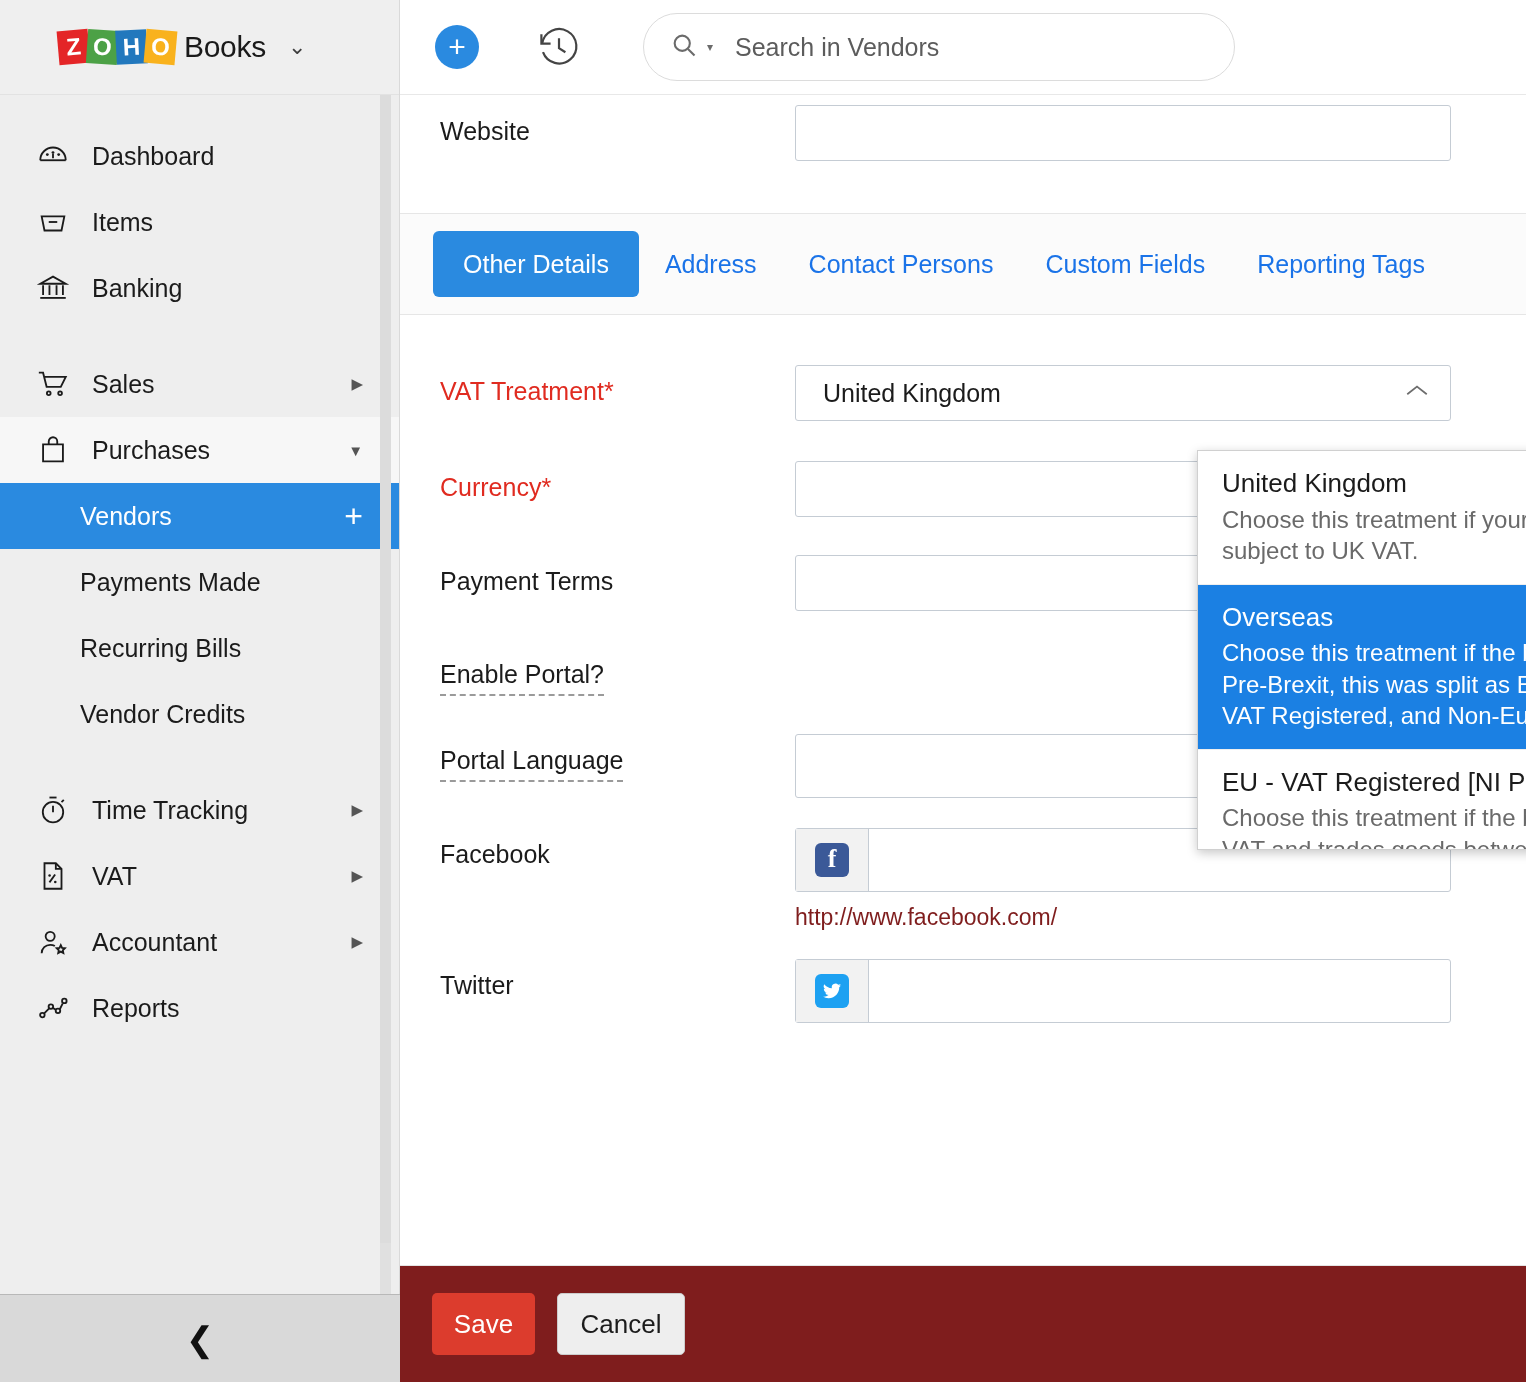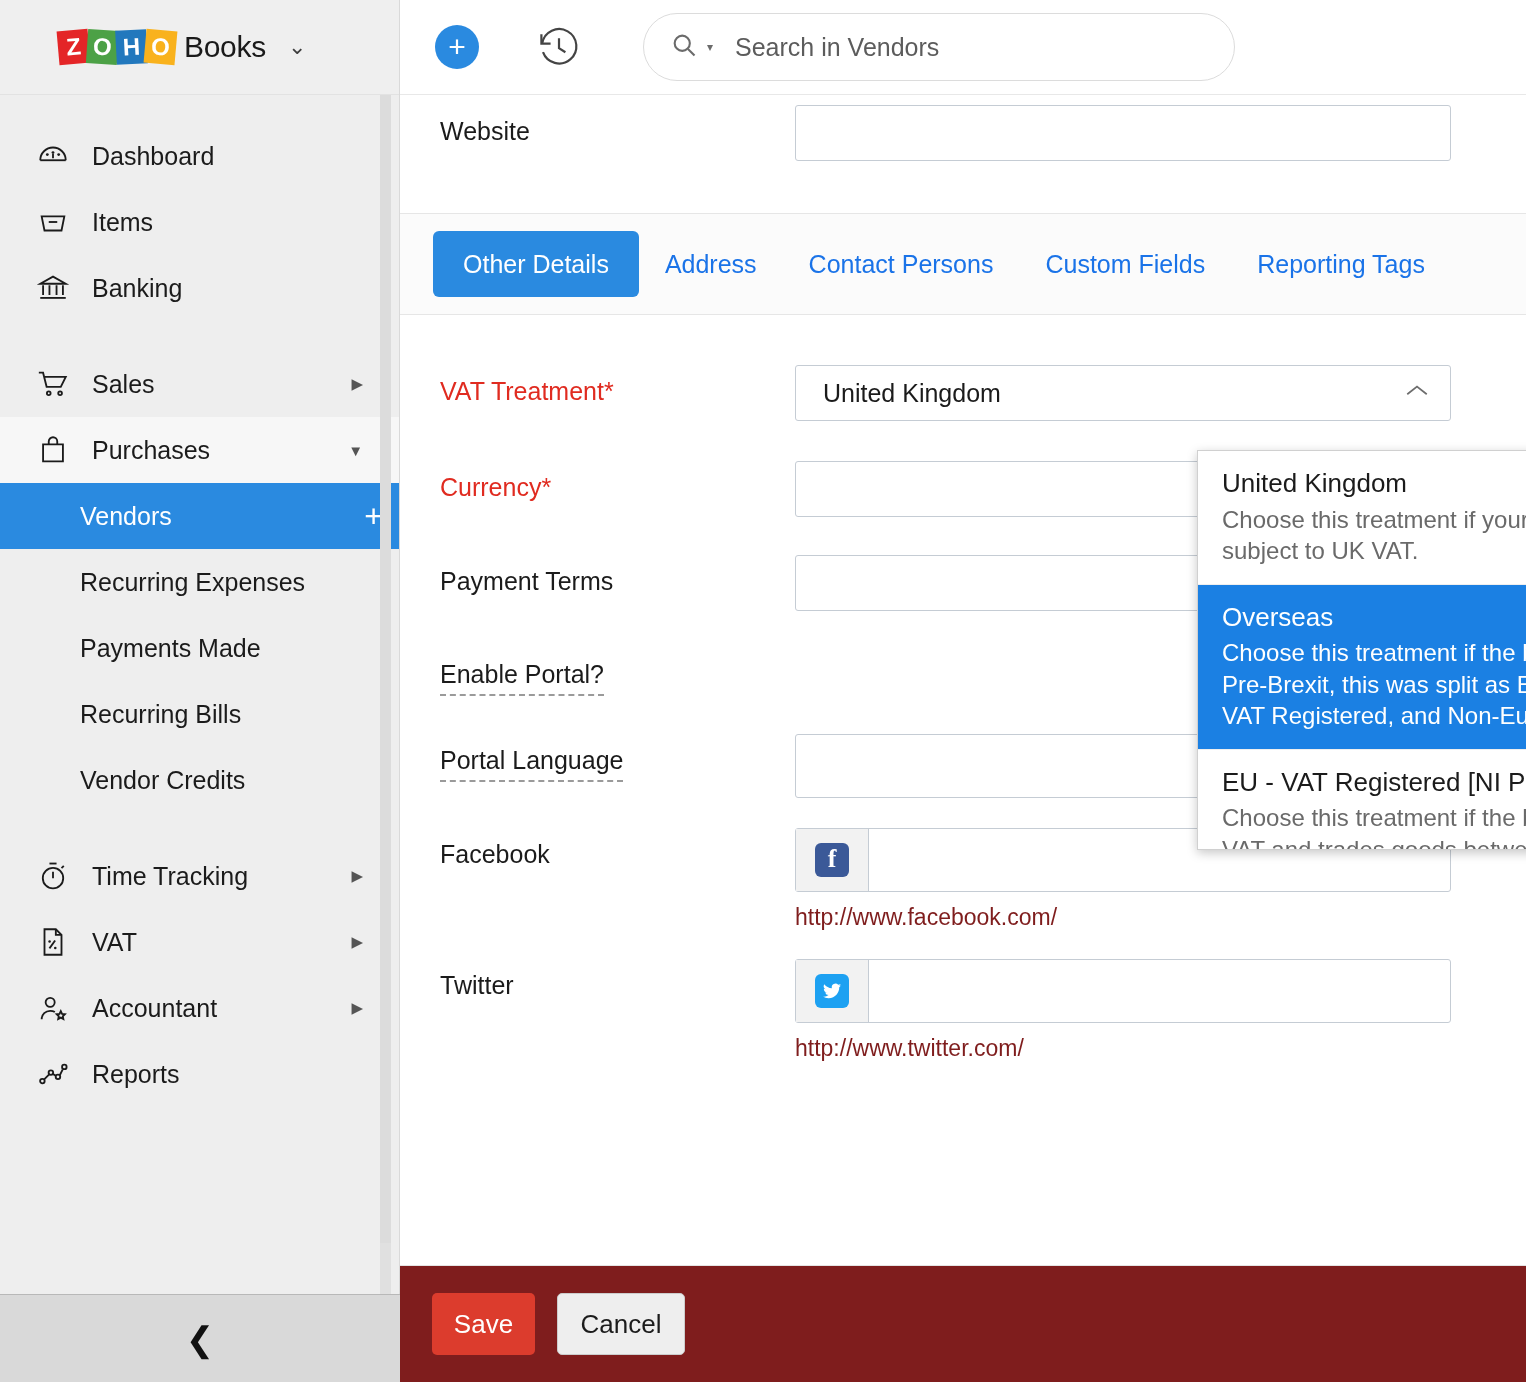--- a/index.html
+++ b/index.html
@@ -63,21 +63,21 @@
     display: flex; align-items: center; justify-content: flex-start;
     flex: 0 0 40px;
   }
   .nav-item .lbl { flex: 1; white-space: nowrap; }
   .nav-item .arrow {
     font-size: 15px; color: #555; margin-left: auto; padding-right: 16px;
   }
   .nav-item.group-open { background: #f7f7f7; }
   .nav-sub {
     display: flex; align-items: center;
-    height: 66px; padding-left: 80px; 
+    height: 66px; padding-left: 80px; padding-right: 20px;
     font-size: 25px; color: #1b1b1b; cursor: pointer;
   }
   .nav-sub.active {
     background: #2a8ae0; color: #ffffff;
   }
   .nav-sub .plus {
     margin-left: auto; font-size: 32px; font-weight: 300; color: #ffffff;
     padding-right: 16px; line-height: 1;
   }
   .nav-gap { height: 30px; }
@@ -335,23 +335,20 @@
                 <path d="M9 8V6a3 3 0 0 1 6 0v2"></path>
             </svg>
           </span>
           <span class="lbl">Purchases</span>
           <span class="arrow">▼</span>
         </div>
 
         <div class="nav-sub active">
           <span>Vendors</span>
           <span class="plus">+</span>
-        </div>
-        <div class="nav-sub">
-          <span>Recurring Expenses</span>
         </div>
         <div class="nav-sub">
           <span>Payments Made</span>
         </div>
         <div class="nav-sub">
           <span>Recurring Bills</span>
         </div>
         <div class="nav-sub">
           <span>Vendor Credits</span>
         </div>
@@ -519,21 +516,20 @@
         <div>
           <div class="social-box">
             <div class="social-ic">
               <span class="tw-glyph">
                 <svg width="22" height="22" viewBox="0 0 24 24" fill="#ffffff">
                   <path d="M22 5.9c-.7.3-1.5.5-2.3.6.8-.5 1.4-1.3 1.7-2.2-.8.5-1.7.8-2.6 1a4 4 0 0 0-6.9 3.7A11.5 11.5 0 0 1 3.6 4.6a4 4 0 0 0 1.3 5.4c-.7 0-1.3-.2-1.8-.5a4 4 0 0 0 3.2 4 4 4 0 0 1-1.8.1 4 4 0 0 0 3.7 2.8A8.1 8.1 0 0 1 2 18.1a11.4 11.4 0 0 0 6.3 1.8c7.5 0 11.6-6.2 11.6-11.6v-.5c.8-.6 1.5-1.3 2.1-2z"></path>
                 </svg>
               </span>
             </div>
           </div>
-          <div class="social-hint">http://www.twitter.com/</div>
         </div>
       </div>
 
     </div>
 
     <div class="dropdown">
       <div class="dd-opt">
         <div class="t">United Kingdom</div>
         <div class="d">Choose this treatment if your sales or purchases are subject to UK VAT.</div>
       </div>

